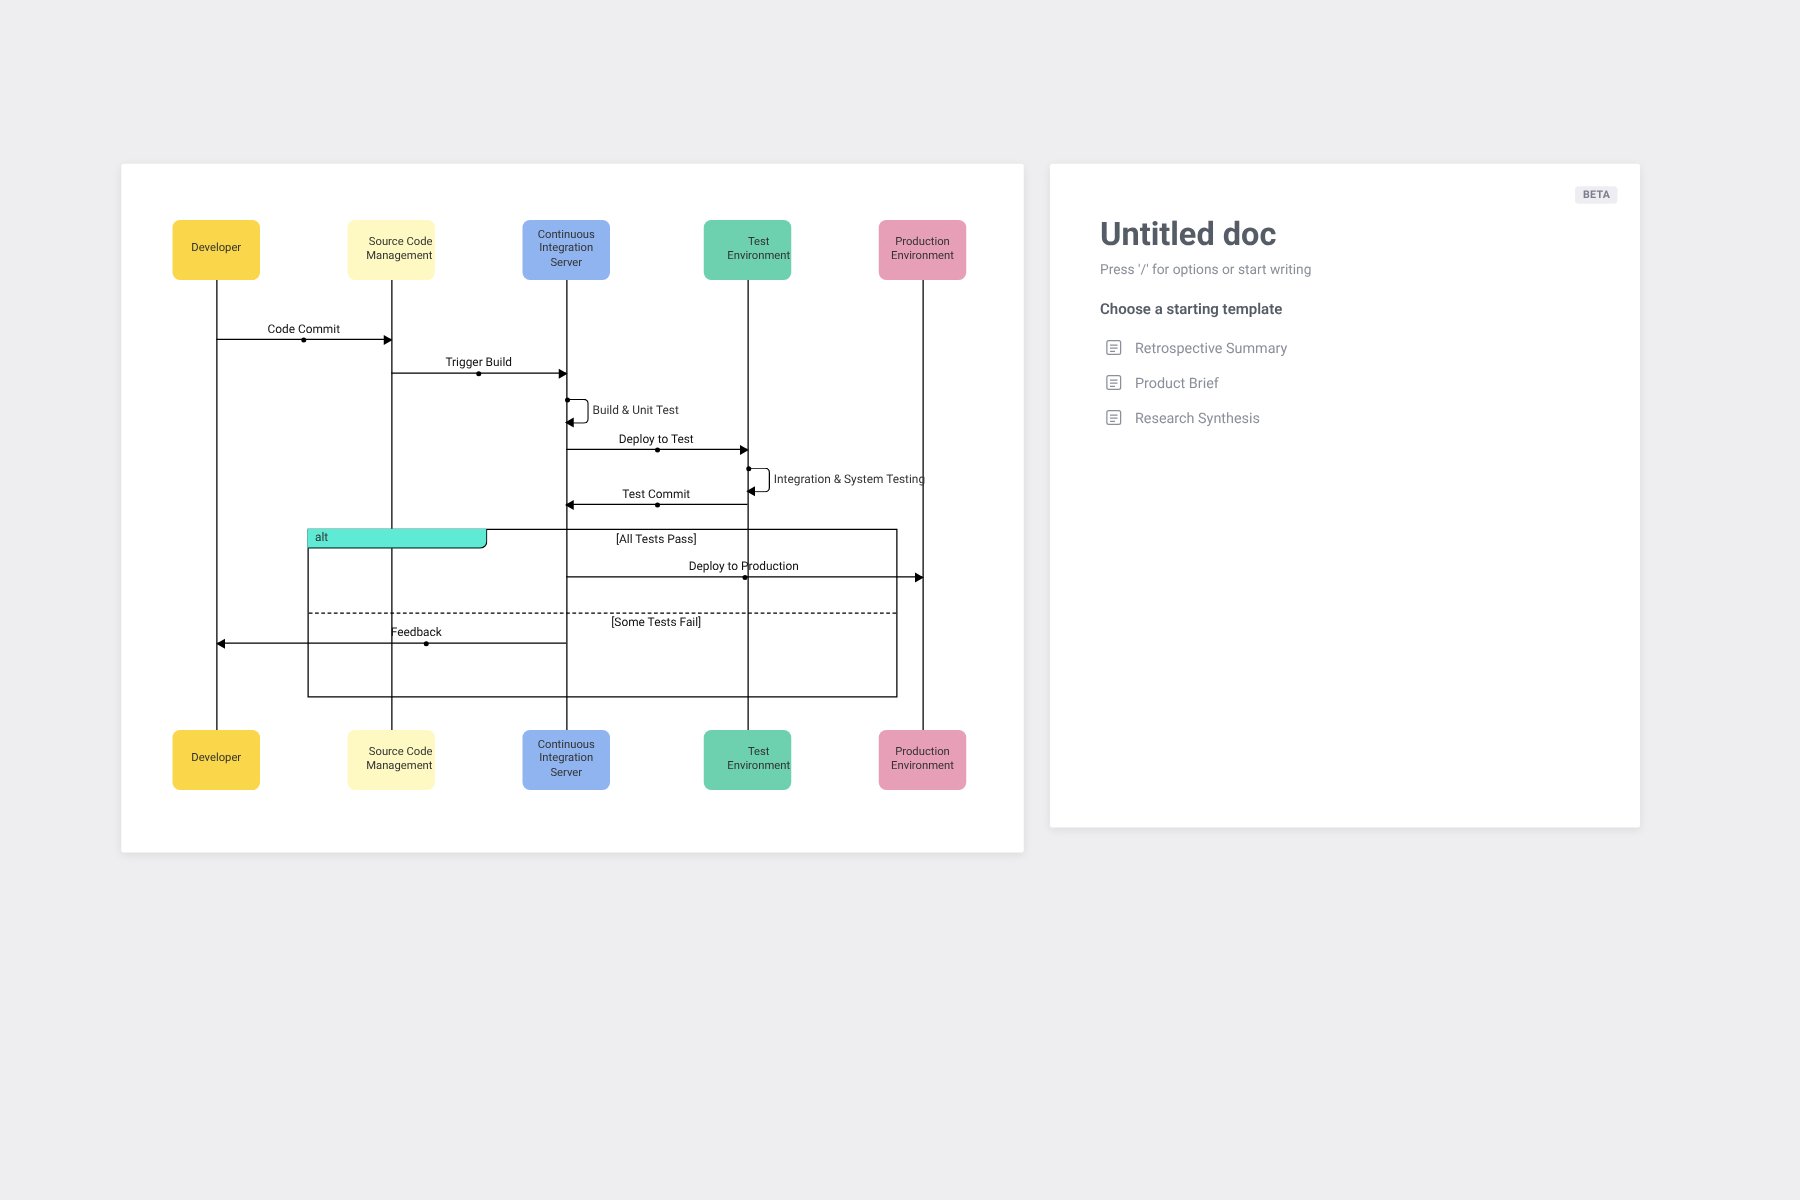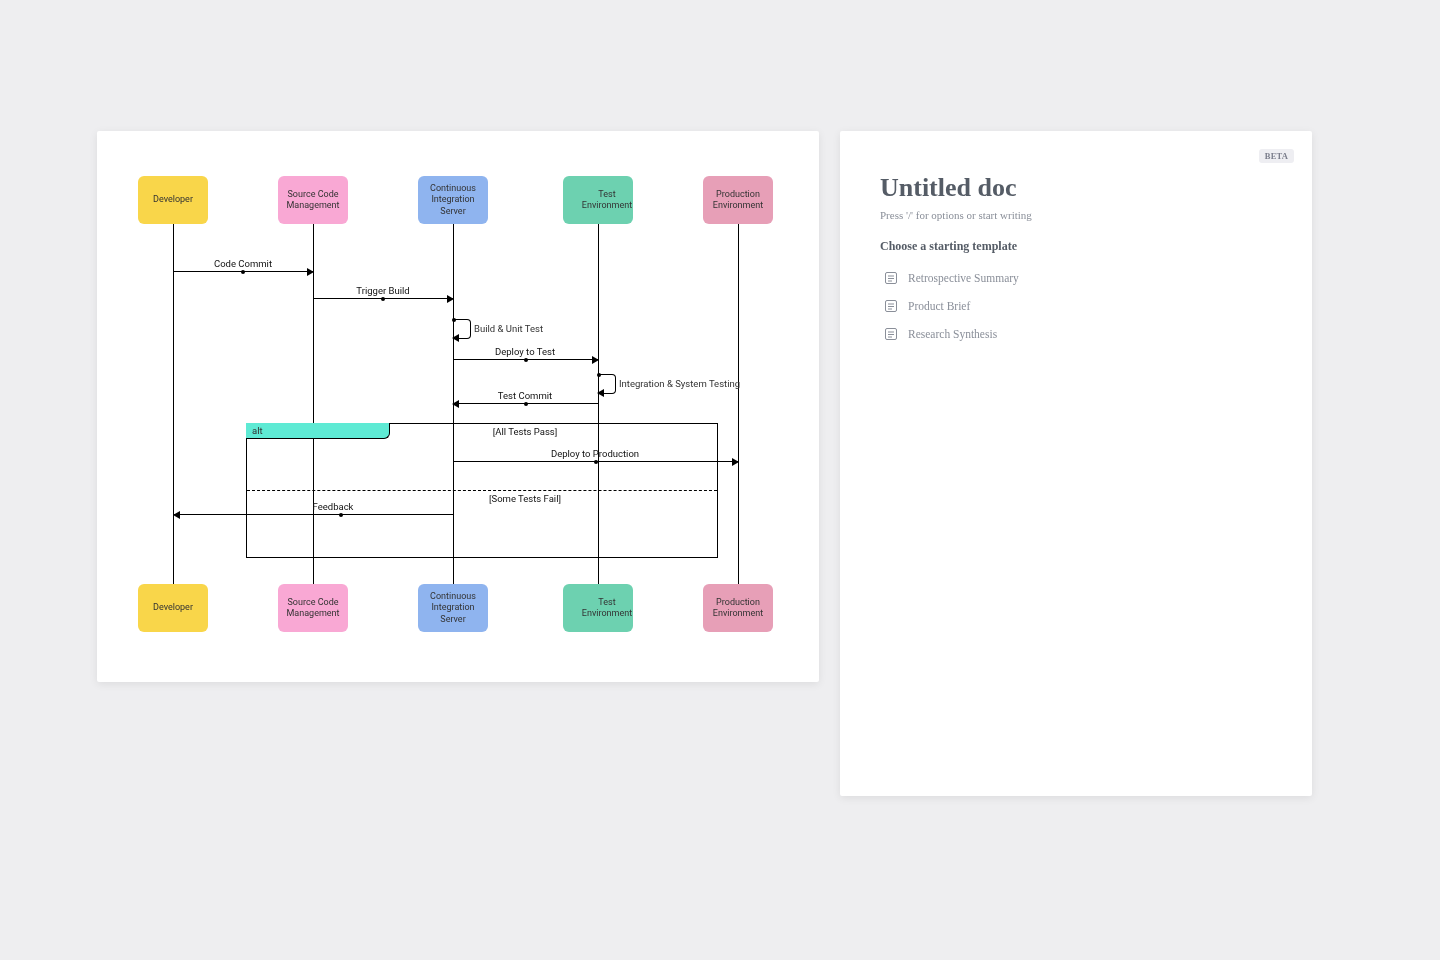--- a/index.html
+++ b/index.html
@@ -42,21 +42,21 @@
     justify-content: center;
     text-align: center;
     font-size: 9px;
     line-height: 1.25;
     padding: 0 2px;
     box-sizing: border-box;
     color: #333;
   }
 
   .p-developer  { background: #f9d64a; }
-  .p-scm        { background: #f9a8d4; }
+  .p-scm        { background: #fef9c3; text-align: right; }
   .p-ci         { background: #8fb4ef; }
   .p-test       { background: #6dd1b0; padding-left: 20px; }
   .p-prod       { background: #e79fb7; }
 
   .lifeline {
     position: absolute;
     width: 1px;
     background: #000;
   }
 
@@ -157,27 +157,26 @@
     height: 0;
     border-top: 1px dashed #000;
   }
 
   
   #doc-panel {
     position: absolute;
     left: 840px;
     top: 131px;
     width: 472px;
-    height: 665px;
+    height: 531px;
     background: #fff;
     box-shadow: 0 2px 8px rgba(0,0,0,0.08);
     border-radius: 2px;
     box-sizing: border-box;
     padding: 42px 40px 20px 40px;
-    font-family: Liberation Serif, serif;
   }
   .beta-badge {
     position: absolute;
     top: 18px;
     right: 18px;
     font-size: 8.5px;
     font-weight: 700;
     letter-spacing: 0.02em;
     color: #7b7e8c;
     background: #eeeef2;

